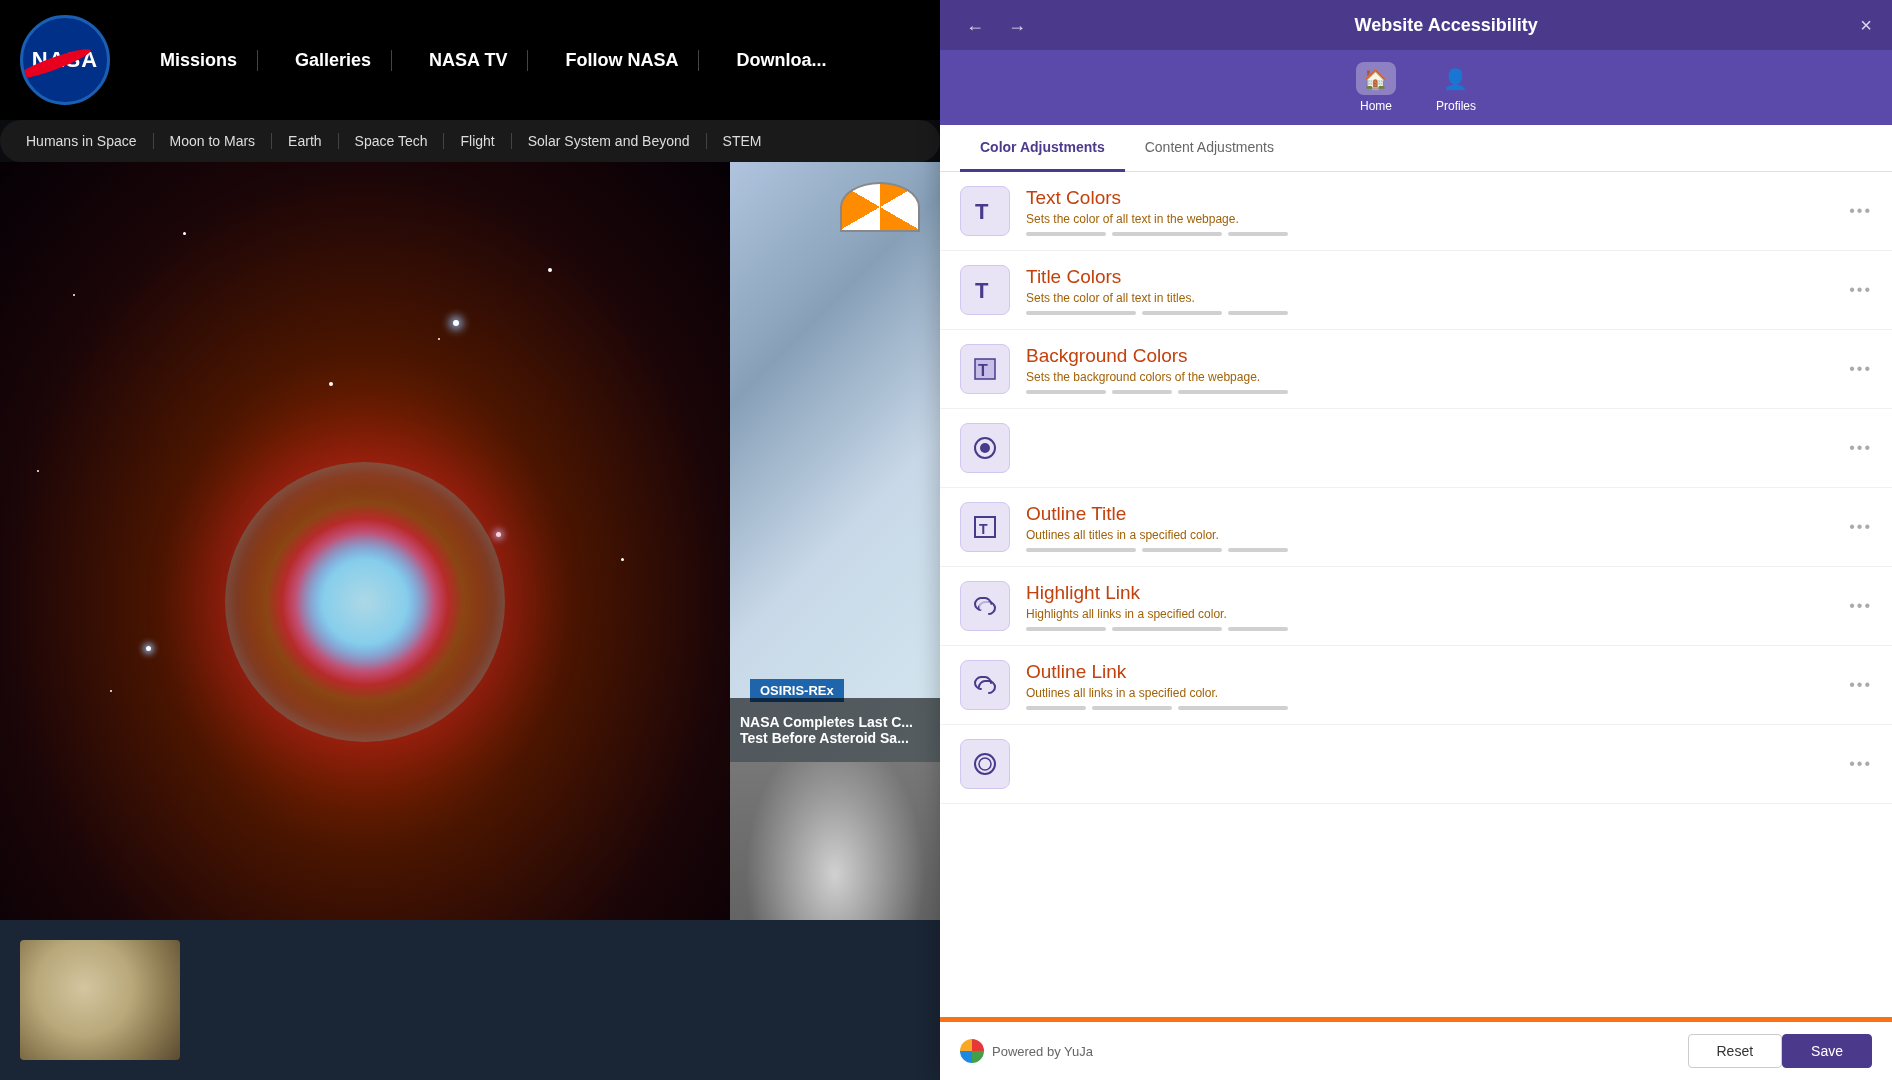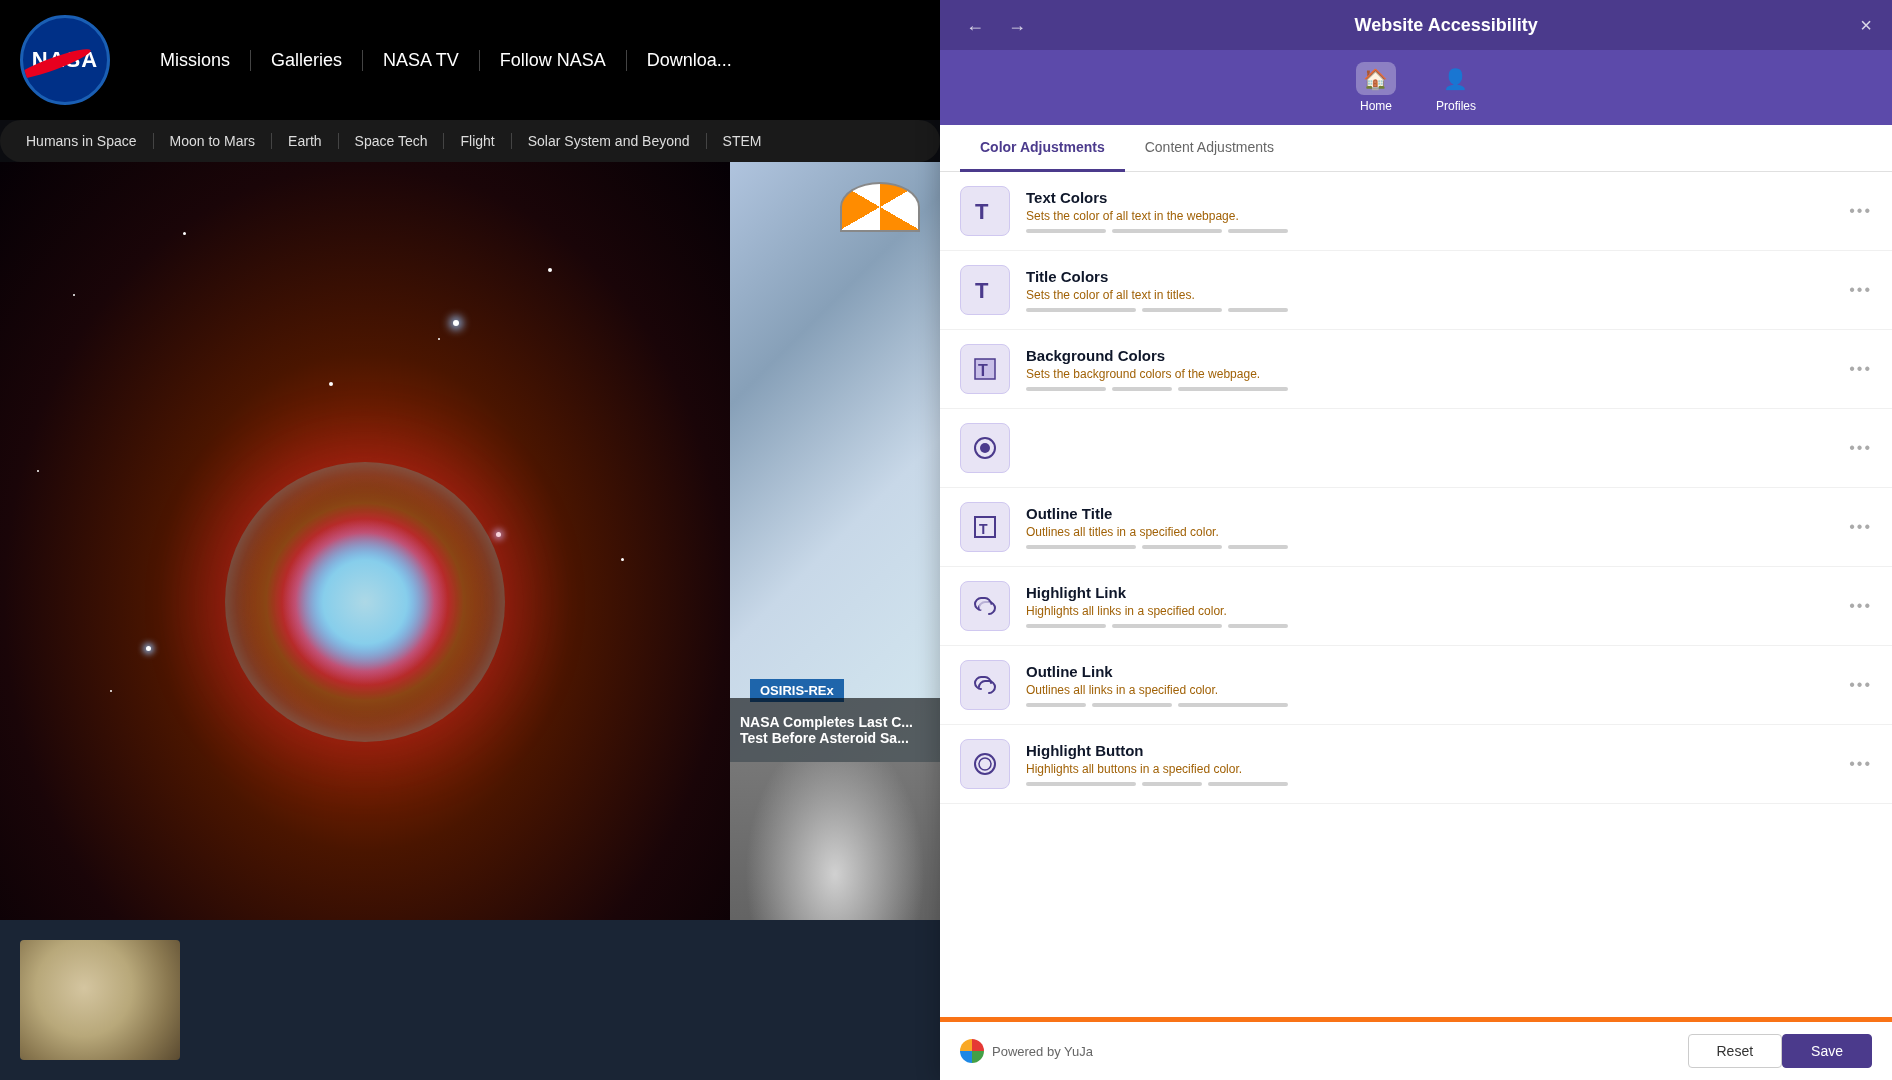--- a/index.html
+++ b/index.html
@@ -56,21 +56,22 @@
       background: #e8001e;
       top: 40px;
       left: -10px;
       transform: rotate(-20deg);
       border-radius: 50%;
     }
     .nasa-nav {
       display: flex;
       align-items: center;
       margin-left: 30px;
-      gap: 0;
+      gap: 17px;
+      font-weight: bold;
     }
     .nasa-nav-item {
       color: #fff;
       font-size: 18px;
       padding: 0 20px;
       border-right: 1px solid #444;
       cursor: pointer;
       white-space: nowrap;
     }
     .nasa-nav-item:last-child { border-right: none; }
@@ -395,23 +396,23 @@
       justify-content: center;
       flex-shrink: 0;
       color: #4b3a8c;
       font-size: 22px;
       border: 1px solid #d0c8f0;
     }
     .acc-info {
       flex: 1;
     }
     .acc-title {
-      font-size: 15px;
-      font-weight: 700;
-      color: #0f172a;
+      font-size: 19px;
+      font-weight: 400;
+      color: #c2410c;
       margin-bottom: 3px;
     }
     .acc-desc {
       font-size: 12px;
       color: #a16207;
       margin-bottom: 6px;
     }
     .acc-slider-row {
       display: flex;
       gap: 6px;
@@ -710,29 +711,20 @@
       <span class="acc-more-btn">•••</span>
     </div>
 
     <div class="acc-item">
       <div class="acc-icon-box">
         <svg width="28" height="28" viewBox="0 0 28 28" fill="none">
           <circle cx="14" cy="14" r="10" stroke="#4b3a8c" stroke-width="2" fill="none"></circle>
           <circle cx="14" cy="14" r="6" stroke="#4b3a8c" stroke-width="1.5" fill="none"></circle>
         </svg>
       </div>
-      <div class="acc-info">
-        <div class="acc-title">Highlight Button</div>
-        <div class="acc-desc">Highlights all buttons in a specified color.</div>
-        <div class="acc-slider-row">
-          <div class="acc-slider s2"></div>
-          <div class="acc-slider s3"></div>
-          <div class="acc-slider s1"></div>
-        </div>
-      </div>
       <span class="acc-more-btn">•••</span>
     </div>
 
   </div>
 
   <div class="panel-footer">
     <div class="panel-footer-brand">
       <div class="yuja-logo"></div>
       <span>Powered by YuJa</span>
     </div>

